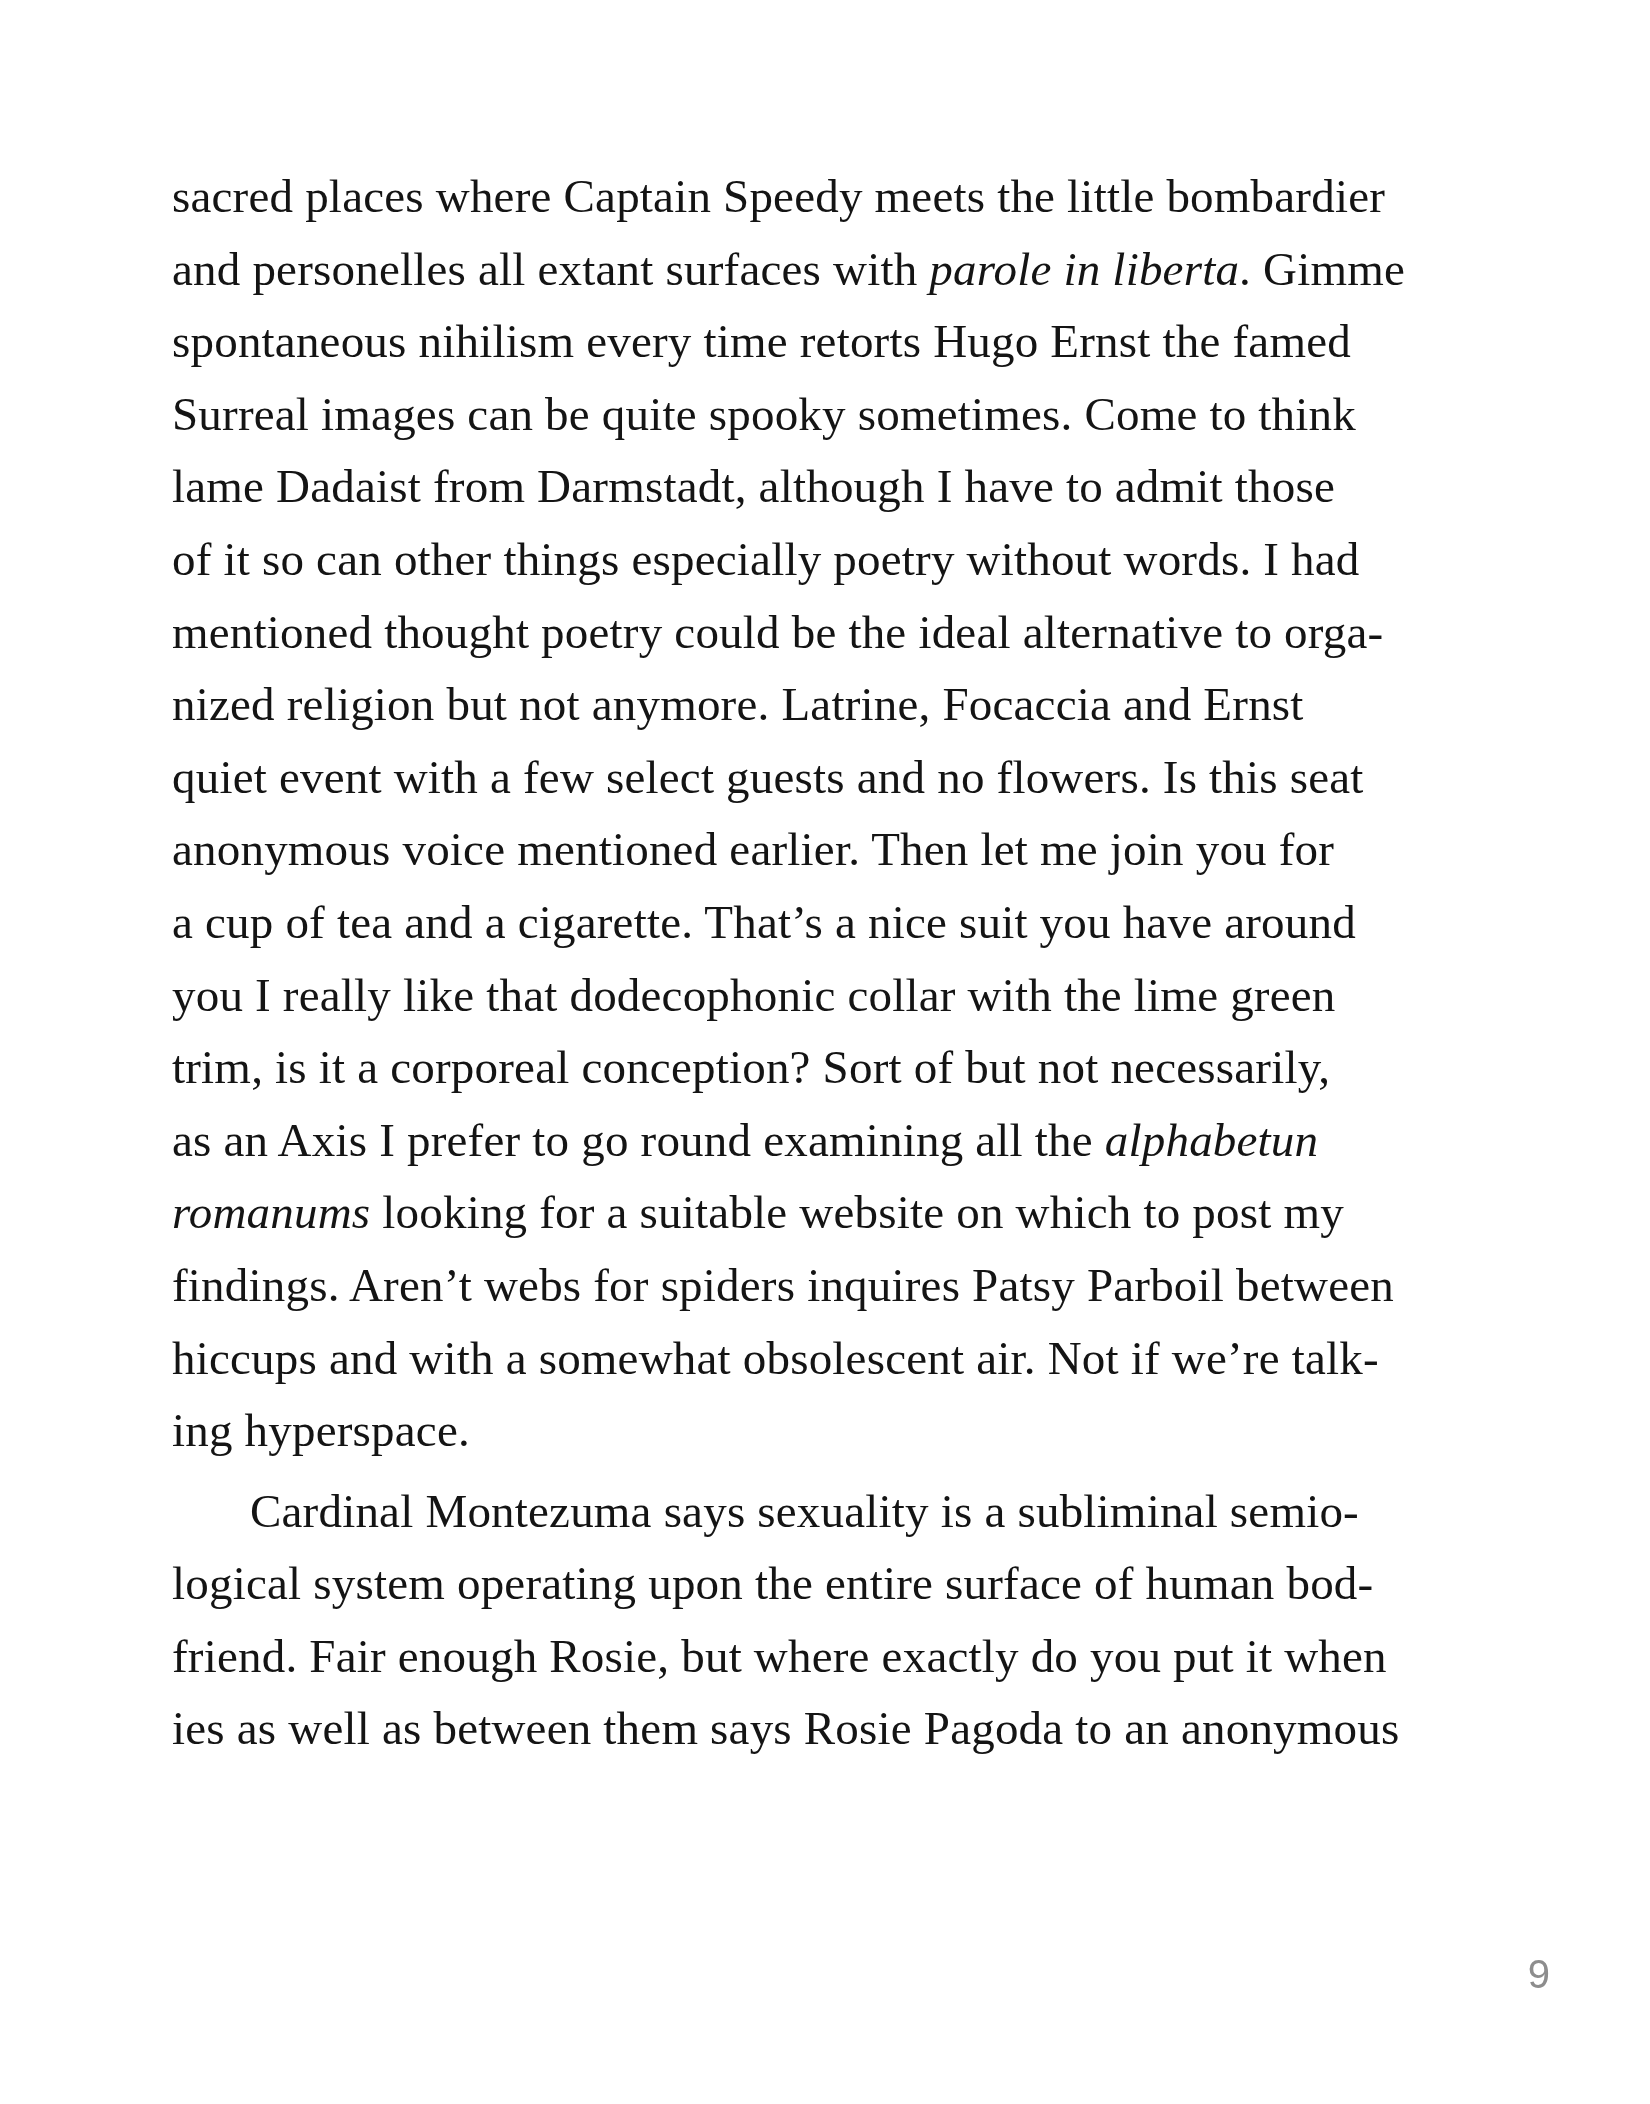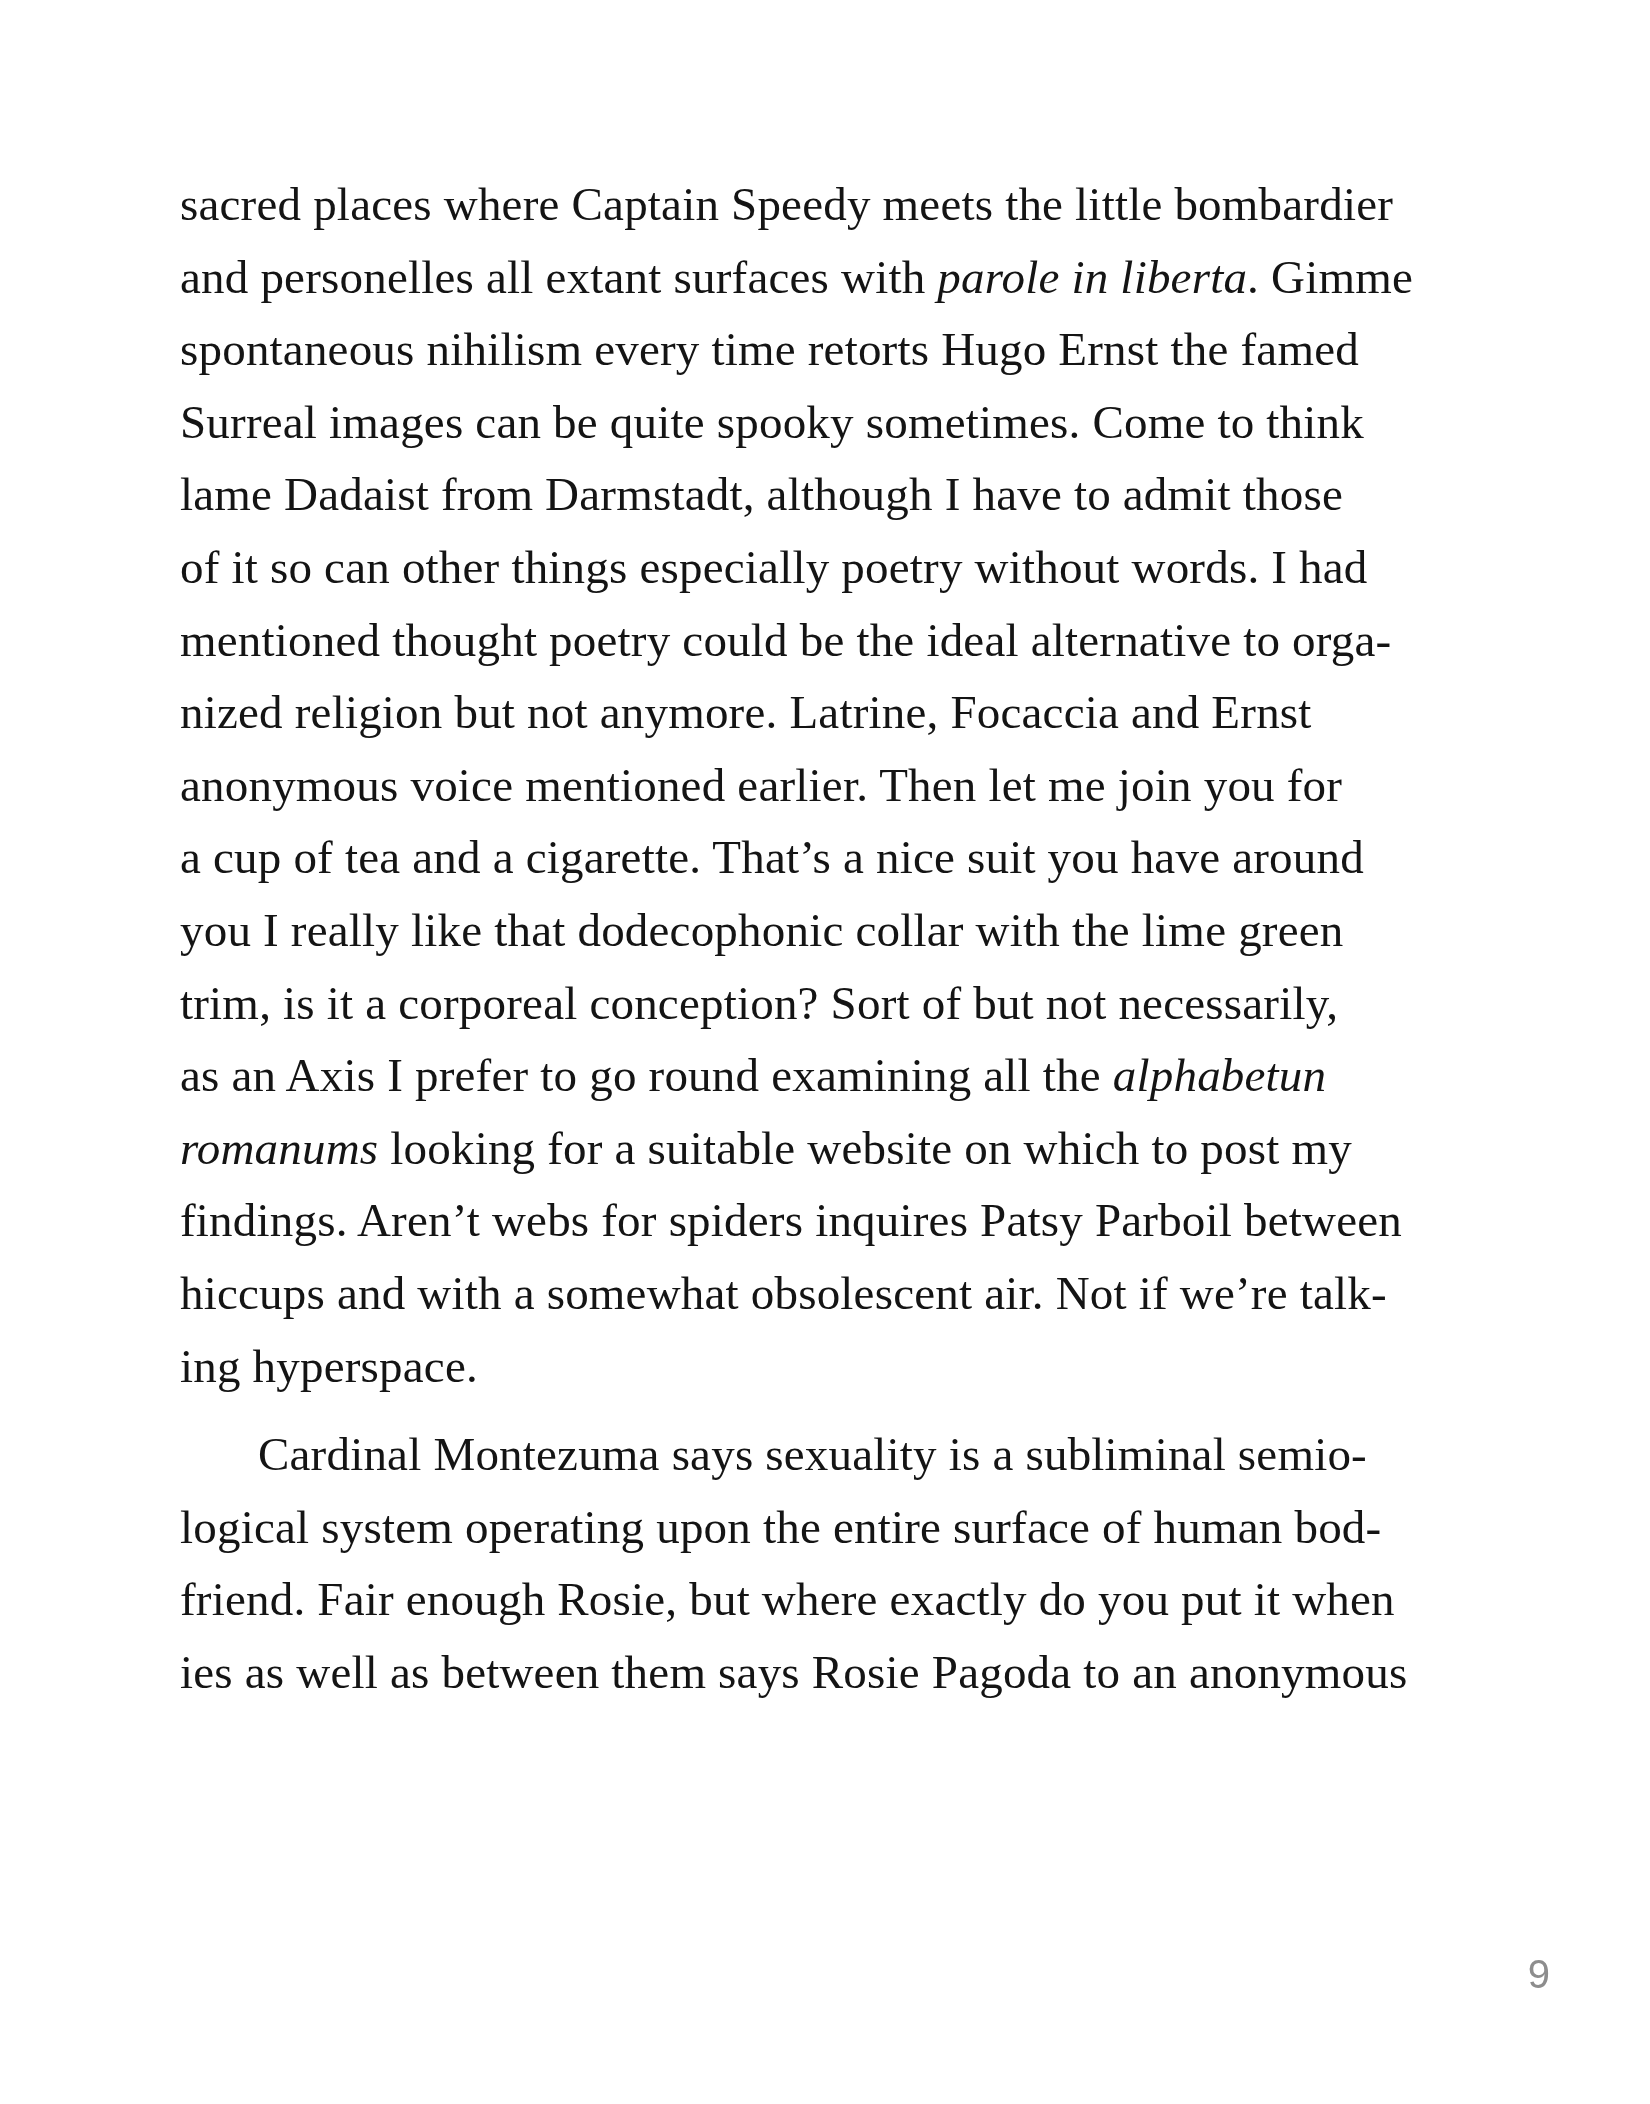--- a/index.html
+++ b/index.html
@@ -19,21 +19,21 @@
     position: absolute;
     left: 164px;
     top: 152px;
     width: 1330px;
     font-size: 47px;
     line-height: 72.6px;
     color: #141414;
     letter-spacing: 0.2px;
   }
   .para {
-    margin: 16px;
+    margin: 8px;
     padding: 0;
   }
   .line {
     display: block;
     white-space: nowrap;
   }
   .line.indented {
     padding-left: 78px;
   }
   .it {
@@ -59,20 +59,21 @@
   <div class="text-block" style="color: rgb(20, 20, 20);">
       <div class="para">
         <span class="line"><span>sacred places where Captain Speedy meets the little bombardier</span></span>
         <span class="line"><span>and personelles all extant surfaces with </span><span class="it">parole in liberta</span><span>. Gimme</span></span>
         <span class="line"><span>spontaneous nihilism every time retorts Hugo Ernst the famed</span></span>
         <span class="line"><span>Surreal images can be quite spooky sometimes. Come to think</span></span>
         <span class="line"><span>lame Dadaist from Darmstadt, although I have to admit those</span></span>
         <span class="line"><span>of it so can other things especially poetry without words. I had</span></span>
         <span class="line"><span>mentioned thought poetry could be the ideal alternative to orga-</span></span>
         <span class="line"><span>nized religion but not anymore. Latrine, Focaccia and Ernst</span></span>
+        <span class="line"><span>quiet event with a few select guests and no flowers. Is this seat</span></span>
         <span class="line"><span>anonymous voice mentioned earlier. Then let me join you for</span></span>
         <span class="line"><span>a cup of tea and a cigarette. That’s a nice suit you have around</span></span>
         <span class="line"><span>you I really like that dodecophonic collar with the lime green</span></span>
         <span class="line"><span>trim, is it a corporeal conception? Sort of but not necessarily,</span></span>
         <span class="line"><span>as an Axis I prefer to go round examining all the </span><span class="it">alphabetun</span></span>
         <span class="line"><span class="it">romanums</span><span> looking for a suitable website on which to post my</span></span>
         <span class="line"><span>findings. Aren’t webs for spiders inquires Patsy Parboil between</span></span>
         <span class="line"><span>hiccups and with a somewhat obsolescent air. Not if we’re talk-</span></span>
         <span class="line"><span>ing hyperspace.</span></span>
       </div>

